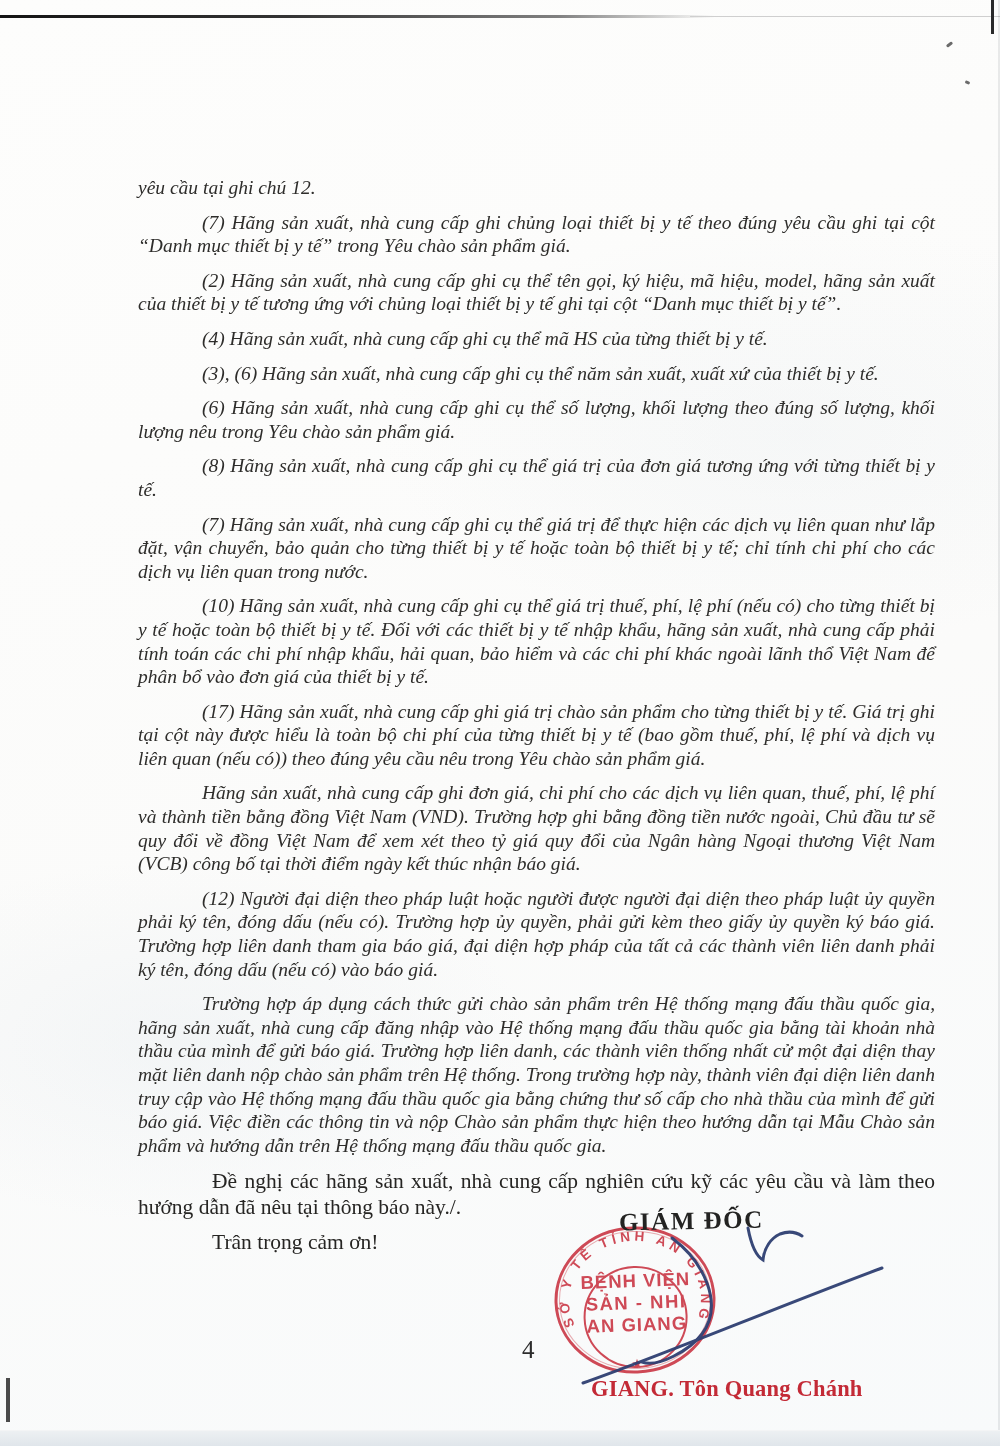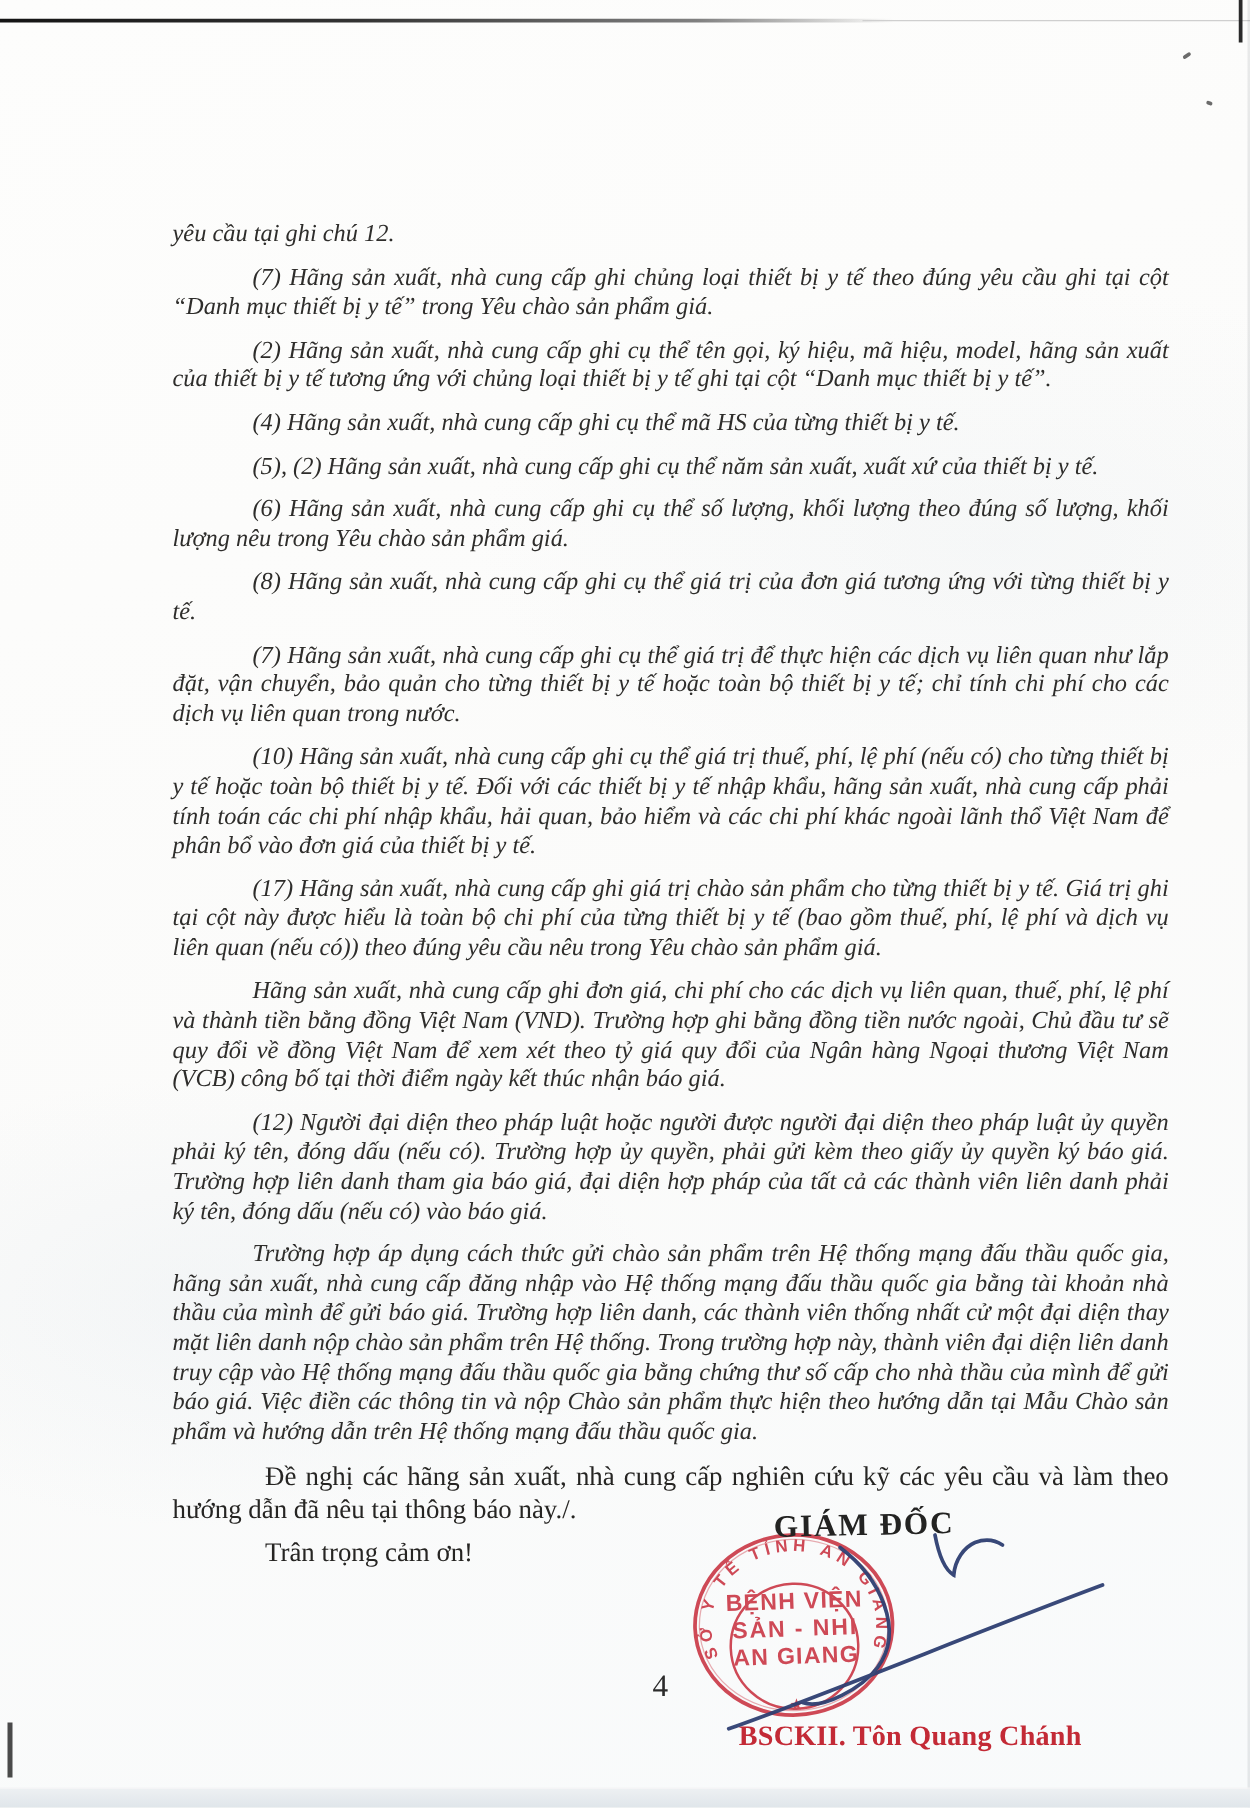--- a/index.html
+++ b/index.html
@@ -70,21 +70,21 @@
   <div class="artifact speck speck-1"></div>
   <div class="artifact speck speck-2"></div>
   <div class="artifact bottom-left-mark"></div>
   <div class="artifact bottom-band"></div>
 
   <div class="text-block">
       <p class="para">yêu cầu tại ghi chú 12.</p>
       <p class="para indent">(7) Hãng sản xuất, nhà cung cấp ghi chủng loại thiết bị y tế theo đúng yêu cầu ghi tại cột “Danh mục thiết bị y tế” trong Yêu chào sản phẩm giá.</p>
       <p class="para indent">(2) Hãng sản xuất, nhà cung cấp ghi cụ thể tên gọi, ký hiệu, mã hiệu, model, hãng sản xuất của thiết bị y tế tương ứng với chủng loại thiết bị y tế ghi tại cột “Danh mục thiết bị y tế”.</p>
       <p class="para indent">(4) Hãng sản xuất, nhà cung cấp ghi cụ thể mã HS của từng thiết bị y tế.</p>
-      <p class="para indent">(5), (2) Hãng sản xuất, nhà cung cấp ghi cụ thể năm sản xuất, xuất xứ của thiết bị y tế.</p>
+      <p class="para indent">(3), (6) Hãng sản xuất, nhà cung cấp ghi cụ thể năm sản xuất, xuất xứ của thiết bị y tế.</p>
       <p class="para indent">(6) Hãng sản xuất, nhà cung cấp ghi cụ thể số lượng, khối lượng theo đúng số lượng, khối lượng nêu trong Yêu chào sản phẩm giá.</p>
       <p class="para indent">(8) Hãng sản xuất, nhà cung cấp ghi cụ thể giá trị của đơn giá tương ứng với từng thiết bị y tế.</p>
       <p class="para indent">(7) Hãng sản xuất, nhà cung cấp ghi cụ thể giá trị để thực hiện các dịch vụ liên quan như lắp đặt, vận chuyển, bảo quản cho từng thiết bị y tế hoặc toàn bộ thiết bị y tế; chỉ tính chi phí cho các dịch vụ liên quan trong nước.</p>
       <p class="para indent">(10) Hãng sản xuất, nhà cung cấp ghi cụ thể giá trị thuế, phí, lệ phí (nếu có) cho từng thiết bị y tế hoặc toàn bộ thiết bị y tế. Đối với các thiết bị y tế nhập khẩu, hãng sản xuất, nhà cung cấp phải tính toán các chi phí nhập khẩu, hải quan, bảo hiểm và các chi phí khác ngoài lãnh thổ Việt Nam để phân bổ vào đơn giá của thiết bị y tế.</p>
       <p class="para indent">(17) Hãng sản xuất, nhà cung cấp ghi giá trị chào sản phẩm cho từng thiết bị y tế. Giá trị ghi tại cột này được hiểu là toàn bộ chi phí của từng thiết bị y tế (bao gồm thuế, phí, lệ phí và dịch vụ liên quan (nếu có)) theo đúng yêu cầu nêu trong Yêu chào sản phẩm giá.</p>
       <p class="para indent">Hãng sản xuất, nhà cung cấp ghi đơn giá, chi phí cho các dịch vụ liên quan, thuế, phí, lệ phí và thành tiền bằng đồng Việt Nam (VND). Trường hợp ghi bằng đồng tiền nước ngoài, Chủ đầu tư sẽ quy đổi về đồng Việt Nam để xem xét theo tỷ giá quy đổi của Ngân hàng Ngoại thương Việt Nam (VCB) công bố tại thời điểm ngày kết thúc nhận báo giá.</p>
       <p class="para indent">(12) Người đại diện theo pháp luật hoặc người được người đại diện theo pháp luật ủy quyền phải ký tên, đóng dấu (nếu có). Trường hợp ủy quyền, phải gửi kèm theo giấy ủy quyền ký báo giá. Trường hợp liên danh tham gia báo giá, đại diện hợp pháp của tất cả các thành viên liên danh phải ký tên, đóng dấu (nếu có) vào báo giá.</p>
       <p class="para indent">Trường hợp áp dụng cách thức gửi chào sản phẩm trên Hệ thống mạng đấu thầu quốc gia, hãng sản xuất, nhà cung cấp đăng nhập vào Hệ thống mạng đấu thầu quốc gia bằng tài khoản nhà thầu của mình để gửi báo giá. Trường hợp liên danh, các thành viên thống nhất cử một đại diện thay mặt liên danh nộp chào sản phẩm trên Hệ thống. Trong trường hợp này, thành viên đại diện liên danh truy cập vào Hệ thống mạng đấu thầu quốc gia bằng chứng thư số cấp cho nhà thầu của mình để gửi báo giá. Việc điền các thông tin và nộp Chào sản phẩm thực hiện theo hướng dẫn tại Mẫu Chào sản phẩm và hướng dẫn trên Hệ thống mạng đấu thầu quốc gia.</p>
       <p class="para regular indent">Đề nghị các hãng sản xuất, nhà cung cấp nghiên cứu kỹ các yêu cầu và làm theo hướng dẫn đã nêu tại thông báo này./.</p>
       <p class="para regular indent">Trân trọng cảm ơn!</p>
@@ -111,15 +111,15 @@
   <svg class="signature-svg" width="360" height="190" viewBox="0 0 360 190">
     <g fill="none" stroke="var(--signature-blue,#2e3f72)" stroke-width="3" stroke-linecap="round" opacity="0.95">
       <path d="M 208,18 C 211,34 216,46 223,50 C 224,38 231,28 240,24 C 248,21 256,22 262,26"></path>
       <path d="M 132,28 C 164,52 184,94 162,124 C 150,140 118,158 102,152"></path>
       <path d="M 43,173 C 120,146 240,96 342,58"></path>
     </g>
   </svg>
 
   <div class="page-number">4</div>
 
-  <div class="signer-name">BSCKII. Tôn Quang Chánh</div>
+  <div class="signer-name">GIANG. Tôn Quang Chánh</div>
 
 </div>
 
 </body></html>

